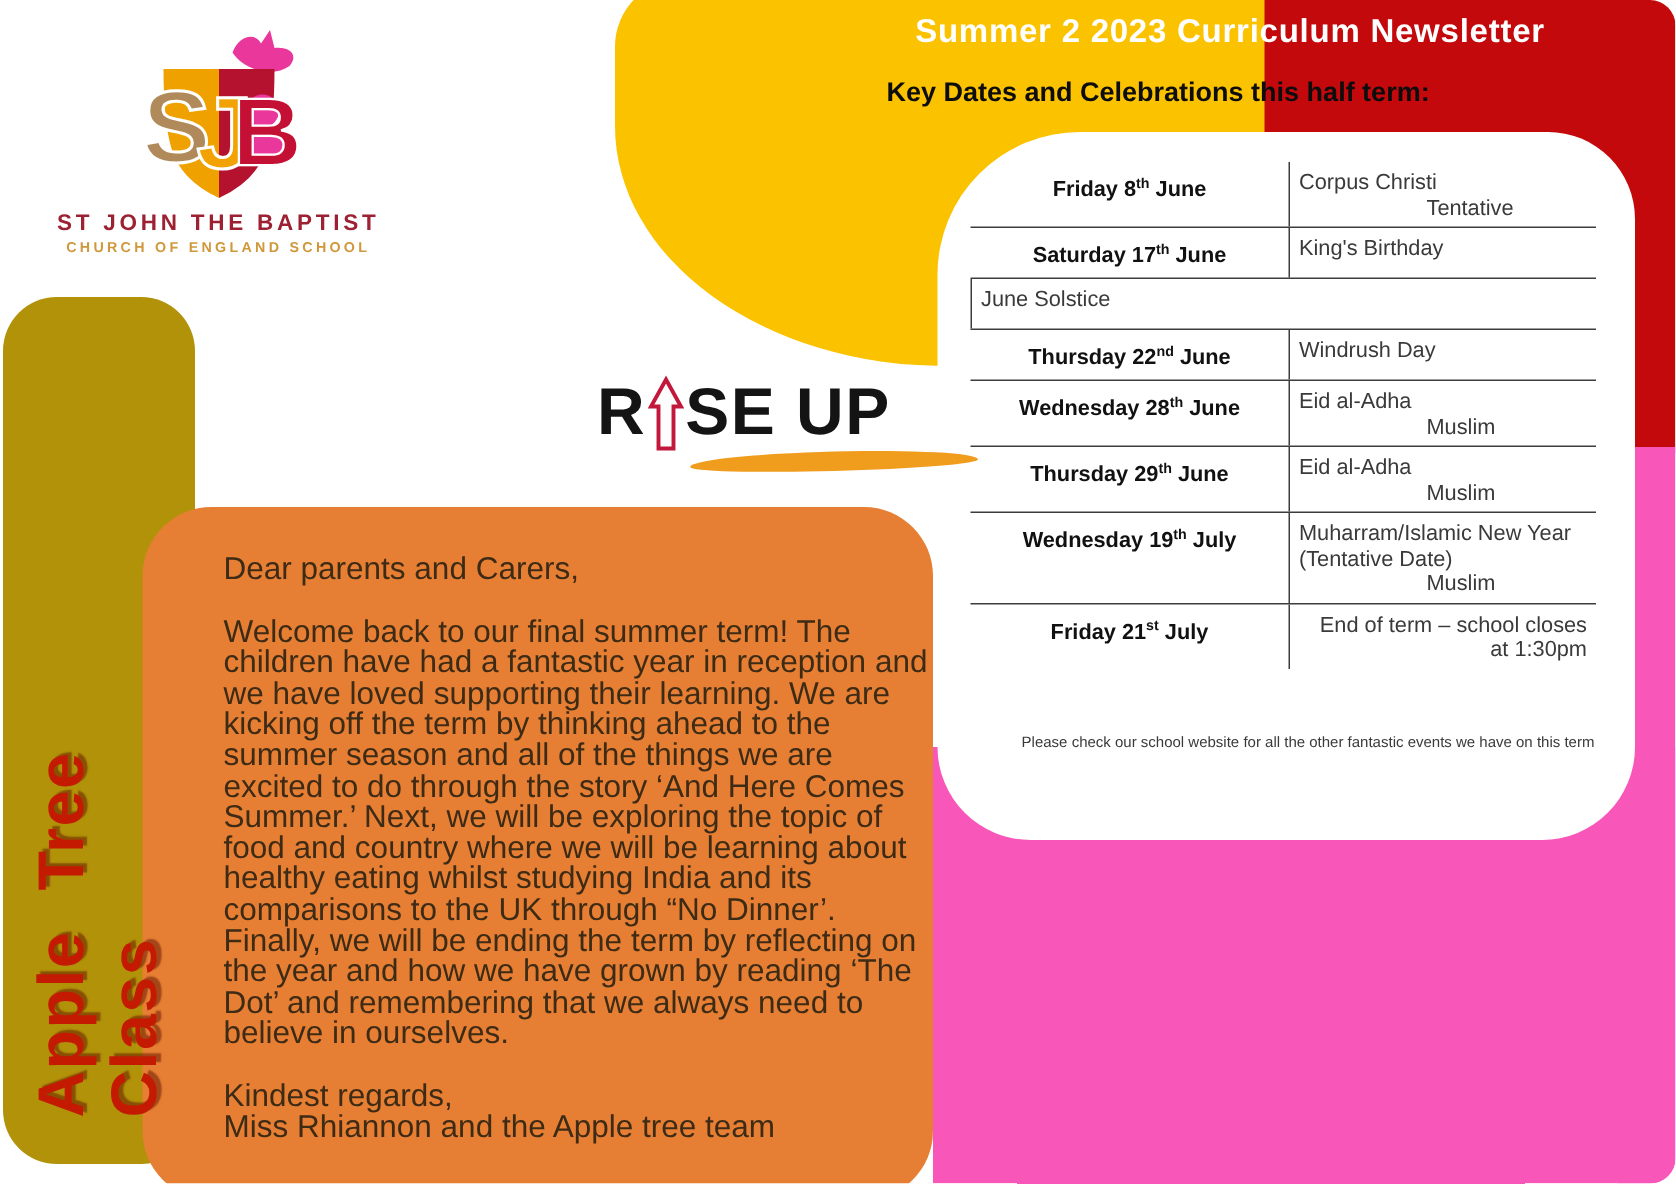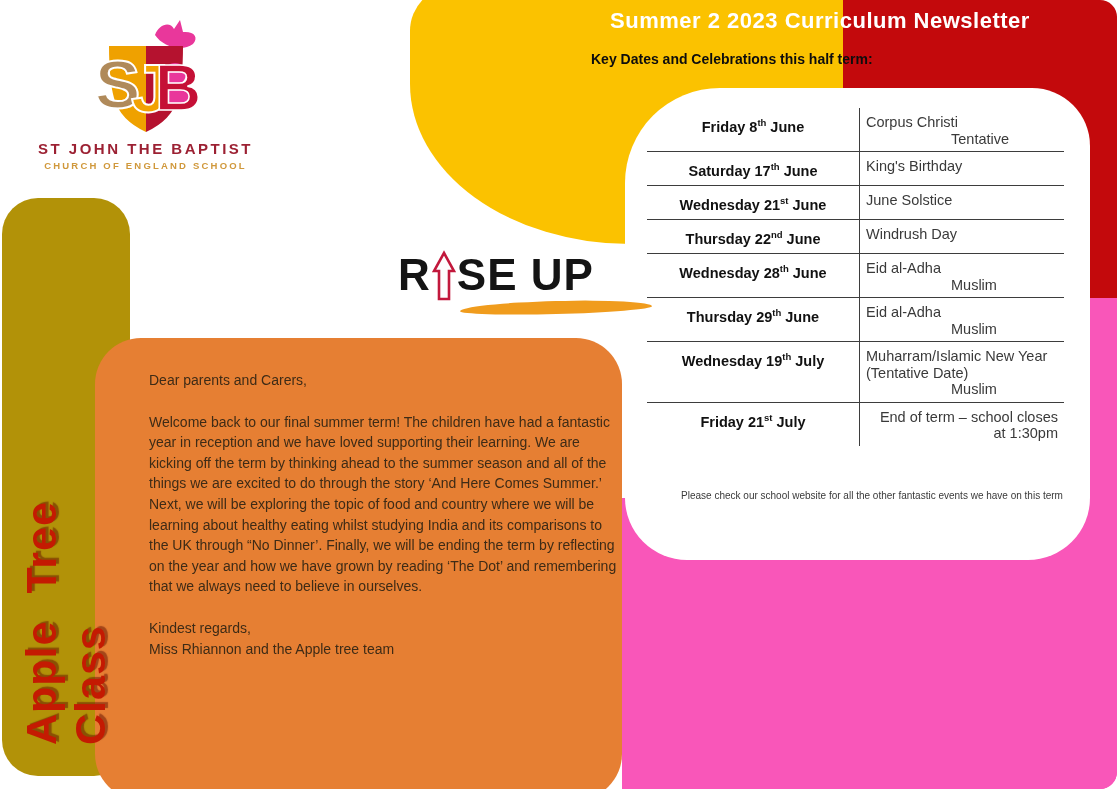--- a/index.html
+++ b/index.html
@@ -15,21 +15,21 @@
   .pink-strip{left:1078px;top:298px;width:39px;height:491px;background:#F956B9;}
   .pink-bottom{left:622px;top:498px;width:495px;height:291px;background:#F956B9;}
   .gold-panel{left:2px;top:198px;width:128px;height:578px;background:#B29208;border-radius:36px;}
   .orange-panel{left:95px;top:338px;width:527px;height:462px;background:#E67F33;border-radius:46px;}
   .white-panel{left:625px;top:88px;width:465px;height:472px;background:#fff;
     border-radius:95px 58px 62px 62px;}
 
   
   .nl-title{left:560px;top:8px;width:520px;text-align:center;color:#fff;
     font-size:22px;font-weight:bold;letter-spacing:.5px;}
-  .key-dates{left:591px;top:51px;width:420px;color:#0d0d0d;font-size:14px;font-weight:bold;}
+  .key-dates{left:591px;top:51px;width:420px;color:#0d0d0d;font-size:18px;font-weight:bold;}
 
   
   .logo{left:38px;top:18px;width:215px;height:165px;text-align:center;}
   .logo svg{display:block;margin:0 auto;}
   .school-name{position:static !important;color:#9C2133;font-size:15px;font-weight:bold;
     letter-spacing:2.5px;margin-top:2px;white-space:nowrap;}
   .school-sub{position:static !important;color:#D0983B;font-size:9.5px;font-weight:bold;
     letter-spacing:2.2px;margin-top:3px;white-space:nowrap;}
 
   
@@ -51,21 +51,21 @@
   .tcell.event{flex:1;border-left:1.4px solid #3d3d3d;color:#3a3a3a;
     font-size:14.5px;line-height:16.5px;padding:6px 2px 4px 6px;}
   .evline{position:static !important;}
   .evline.indent{padding-left:85px;}
   .evline.center{text-align:right;padding-right:4px;}
 
   .web-note{left:676px;top:486px;width:392px;text-align:center;color:#3a3a3a;
     font-size:10px;line-height:19px;}
 
   
-  .letter{left:149px;top:370px;width:472px;color:#3E2B16;font-size:14px;line-height:20.6px;}
+  .letter{left:149px;top:370px;width:472px;color:#3E2B16;font-size:21px;line-height:20.6px;}
   .letter .para{position:static !important;}
   .letter .gap{position:static !important;height:21px;}
 
   
   .class-label{left:-124px;top:525px;width:380px;height:60px;transform:rotate(-90deg);
     display:flex;align-items:center;justify-content:center;
     font-size:43px;font-weight:bold;color:#C41A02;word-spacing:14px;letter-spacing:1px;
     text-shadow:2px 3px 1px rgba(96,14,0,0.5);}
 </style>
 </head>
@@ -123,21 +123,20 @@
             <div class="evline indent">Tentative</div>
           </div>
         </div>
         <div class="trow">
           <div class="tcell date"><span>Saturday 17</span><sup>th</sup><span> June</span></div>
           <div class="tcell event">
             <div class="evline normal">King's Birthday</div>
           </div>
         </div>
         <div class="trow">
-          <div class="tcell date"><span>Wednesday 21</span><sup>st</sup><span> June</span></div>
           <div class="tcell event">
             <div class="evline normal">June Solstice</div>
           </div>
         </div>
         <div class="trow">
           <div class="tcell date"><span>Thursday 22</span><sup>nd</sup><span> June</span></div>
           <div class="tcell event">
             <div class="evline normal">Windrush Day</div>
           </div>
         </div>

